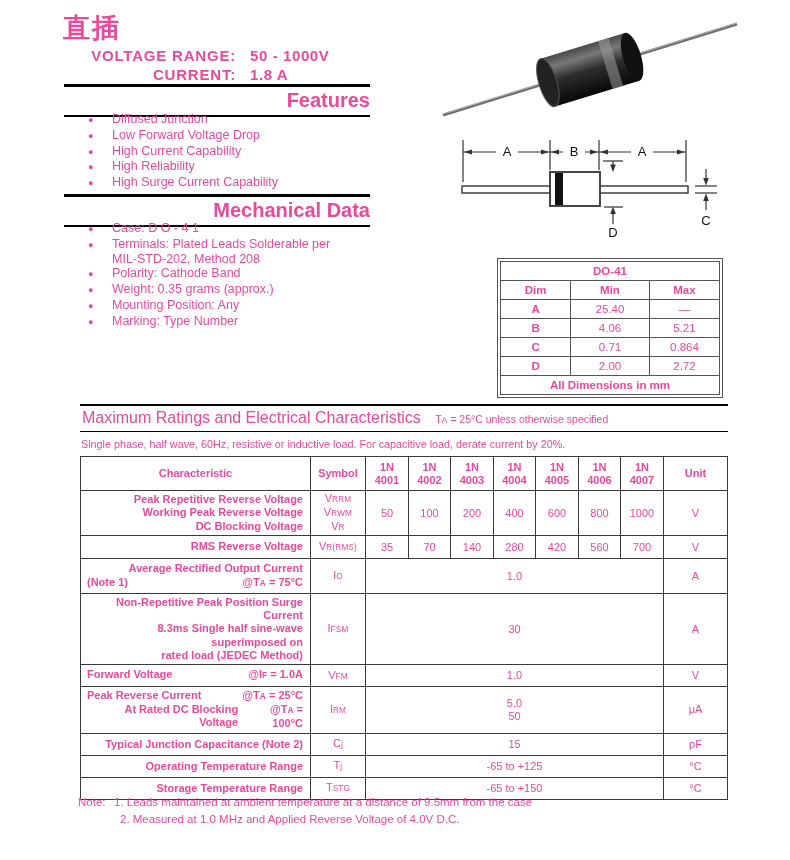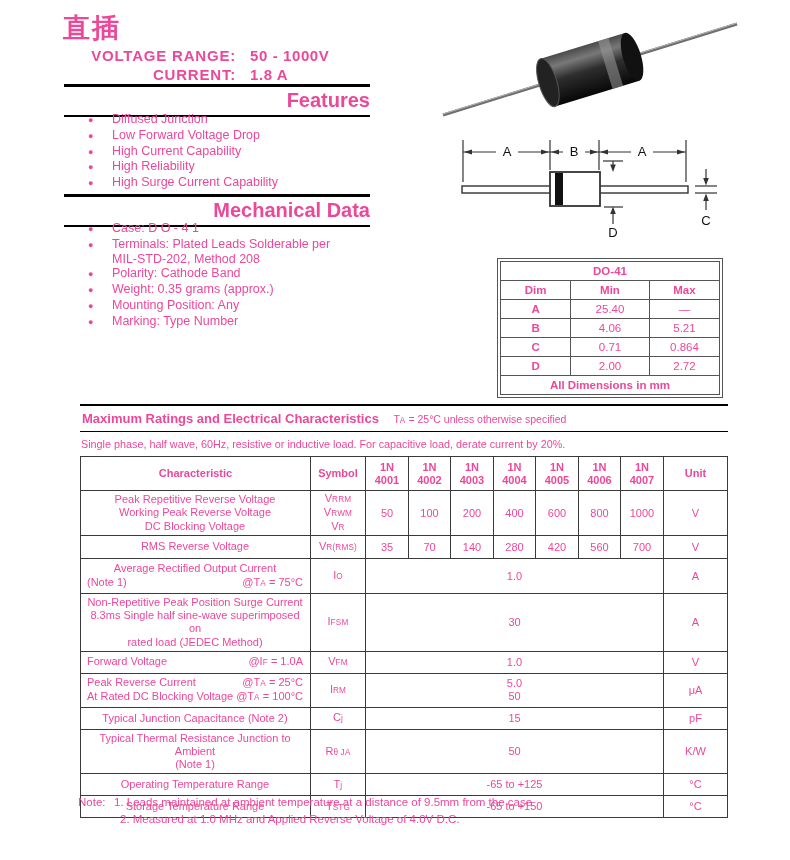--- a/index.html
+++ b/index.html
@@ -32,31 +32,31 @@
   .do41 { left:497px; top:258px; width:220px; border:1px solid #555; padding:2px; background:#fff; }
   .do41 table { width:100%; border-collapse:collapse; font-size:11.5px; }
   .do41 td { border:1px solid #555; text-align:center; height:16px; padding:1px 2px; }
   .do41 .b { font-weight:bold; }
 
   
   .ratings-hdr {
     left:80px; top:404px; width:646px; border-top:2.5px solid #000; border-bottom:1.5px solid #000;
     padding:3px 0 4px 2px;
   }
-  .ratings-title { font-size:13px; font-weight:bold; }
+  .ratings-title { font-size:16px; font-weight:normal; }
   .ratings-cond { font-size:10.5px; margin-left:10px; }
   .ratings-sub { left:81px; top:438px; font-size:10.8px; }
 
   .sm { font-size:8.2px; letter-spacing:0.2px; }
 
   
   .mt { left:80px; top:456px; width:647px; border-collapse:collapse; table-layout:fixed; font-size:11px; }
   .mt td { border:1px solid #3a3a3a; padding:1px 3px; vertical-align:middle; }
   .mt .hdr td { font-weight:bold; text-align:center; line-height:12.5px; }
-  .cchar { text-align:center; padding:2px 7px 2px 6px !important; line-height:13.2px; }
+  .cchar { text-align:right; padding:2px 7px 2px 6px !important; line-height:13.2px;font-weight:bold; }
   .cline { display:flex; justify-content:space-between; }
   .csym, .cval, .cunit { text-align:center; line-height:13px; }
 
   
   .notes { left:78px; top:794px; font-size:11.5px; line-height:16.5px; }
   .note-row { display:flex; }
   .note-label { width:36px; }
   .note-indent { width:36px; }
 
   svg text { font-family:"Liberation Sans","DejaVu Sans",sans-serif; }
@@ -400,29 +400,20 @@
       <td class="cunit">μA</td>
     </tr>
 
     <tr style="height:22px;">
       <td class="cchar">Typical Junction Capacitance (Note 2)</td>
       <td class="csym"><span>C</span><span class="sm">j</span></td>
       <td class="cval" colspan="7">15</td>
       <td class="cunit">pF</td>
     </tr>
 
-    <tr style="height:34px;">
-      <td class="cchar">
-        <div>Typical Thermal Resistance Junction to Ambient</div>
-        <div>(Note 1)</div>
-      </td>
-      <td class="csym"><span>R</span><span class="sm">θ JA</span></td>
-      <td class="cval" colspan="7">50</td>
-      <td class="cunit">K/W</td>
-    </tr>
 
     <tr style="height:22px;">
       <td class="cchar">Operating Temperature Range</td>
       <td class="csym"><span>T</span><span class="sm">j</span></td>
       <td class="cval" colspan="7">-65 to +125</td>
       <td class="cunit">°C</td>
     </tr>
 
     <tr style="height:22px;">
       <td class="cchar">Storage Temperature Range</td>

